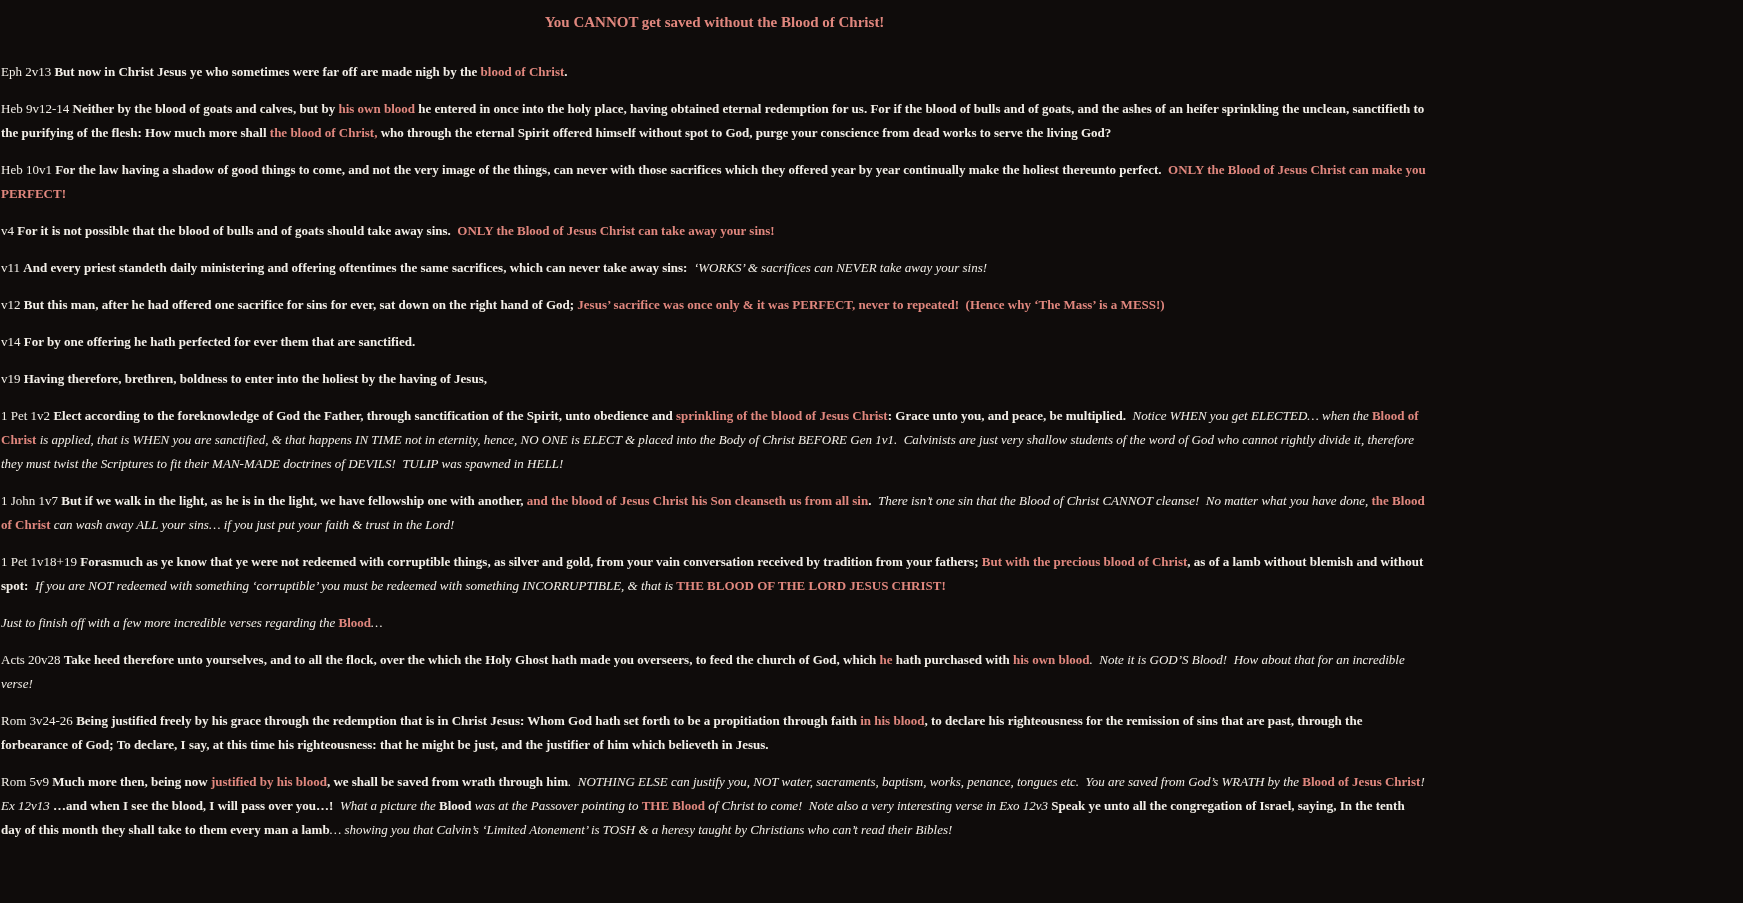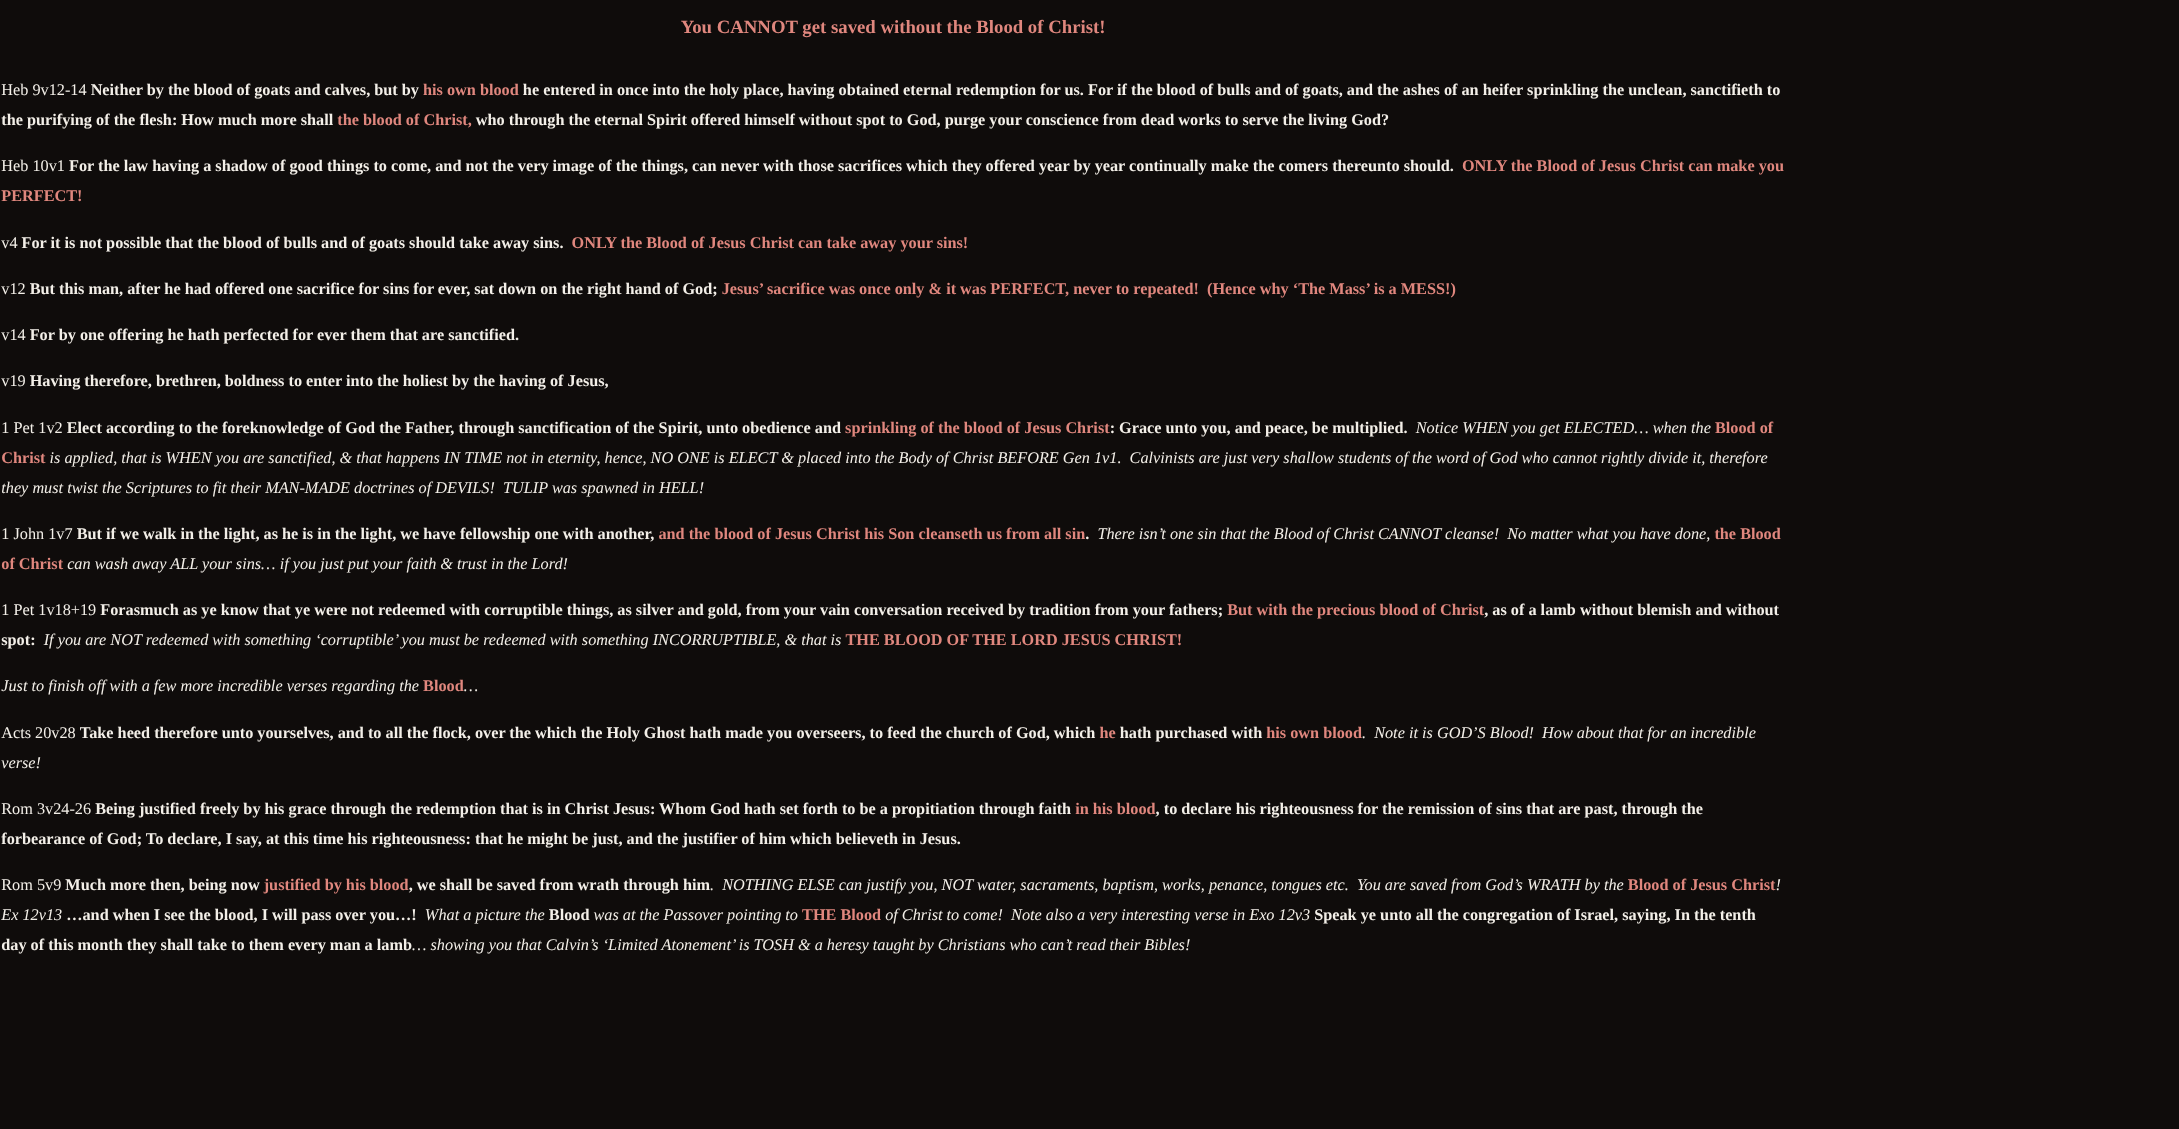--- a/index.html
+++ b/index.html
@@ -39,23 +39,25 @@
   .seg-note    { font-weight: 400; color: var(--fg, #f3efe8); font-style: italic; }
   .seg-italic  { font-weight: 400; font-style: italic; color: var(--fg, #f3efe8); }
   .seg-underline { font-weight: 700; color: var(--fg, #f3efe8); }
 </style>
 </head>
 <body>
 
 <div class="page">
   <h1 class="title">You CANNOT get saved without the Blood of Christ!</h1>
   <div class="content">
+      <p class="para"><span class="seg-ref">Eph 2v13 </span><span class="seg-verse">But now in Christ Jesus ye who sometimes were far off are made nigh by the </span><span class="seg-accent">blood of Christ</span><span class="seg-verse">.</span></p>
       <p class="para"><span class="seg-ref">Heb 9v12-14 </span><span class="seg-verse">Neither by the blood of goats and calves, but by </span><span class="seg-accent">his own blood</span><span class="seg-verse"> he entered in once into the holy place, having obtained eternal redemption for us. For if the blood of bulls and of goats, and the ashes of an heifer sprinkling the unclean, sanctifieth to the purifying of the flesh: How much more shall </span><span class="seg-accent">the blood of Christ,</span><span class="seg-verse"> who through the eternal Spirit offered himself without spot to God, purge your conscience from dead works to serve the living God?</span></p>
-      <p class="para"><span class="seg-ref">Heb 10v1 </span><span class="seg-verse">For the law having a shadow of good things to come, and not the very image of the things, can never with those sacrifices which they offered year by year continually make the comers thereunto should.</span><span class="seg-accent">  ONLY the Blood of Jesus Christ can make you PERFECT!</span></p>
+      <p class="para"><span class="seg-ref">Heb 10v1 </span><span class="seg-verse">For the law having a shadow of good things to come, and not the very image of the things, can never with those sacrifices which they offered year by year continually make the holiest thereunto perfect.</span><span class="seg-accent">  ONLY the Blood of Jesus Christ can make you PERFECT!</span></p>
       <p class="para"><span class="seg-ref">v4 </span><span class="seg-verse">For it is not possible that the blood of bulls and of goats should take away sins.</span><span class="seg-accent">  ONLY the Blood of Jesus Christ can take away your sins!</span></p>
+      <p class="para"><span class="seg-ref">v11 </span><span class="seg-verse">And every priest standeth daily ministering and offering oftentimes the same sacrifices, which can never take away sins:</span><span class="seg-italic">  ‘WORKS’ &amp; sacrifices can NEVER take away your sins!</span></p>
       <p class="para"><span class="seg-ref">v12 </span><span class="seg-verse">But this man, after he had offered one sacrifice for sins for ever, sat down on the right hand of God; </span><span class="seg-accent">Jesus’ sacrifice was once only &amp; it was PERFECT, never to repeated!  (Hence why ‘The Mass’ is a MESS!)</span></p>
       <p class="para"><span class="seg-ref">v14 </span><span class="seg-verse">For by one offering he hath perfected for ever them that are sanctified.</span></p>
       <p class="para"><span class="seg-ref">v19 </span><span class="seg-verse">Having therefore, brethren, boldness to enter into the holiest by the having of Jesus,</span></p>
       <p class="para"><span class="seg-ref">1 Pet 1v2 </span><span class="seg-verse">Elect according to the foreknowledge of God the Father, through sanctification of the Spirit, unto obedience and </span><span class="seg-accent">sprinkling of the blood of Jesus Christ</span><span class="seg-verse">: Grace unto you, and peace, be multiplied.</span><span class="seg-note">  Notice WHEN you get ELECTED… when the </span><span class="seg-accent">Blood of Christ</span><span class="seg-note"> is applied, that is WHEN you are sanctified, &amp; that happens IN TIME not in eternity, hence, NO ONE is ELECT &amp; placed into the Body of Christ BEFORE Gen 1v1.  Calvinists are just very shallow students of the word of God who cannot rightly divide it, therefore they must twist the Scriptures to fit their MAN-MADE doctrines of DEVILS!  TULIP was spawned in HELL!</span></p>
       <p class="para"><span class="seg-ref">1 John 1v7 </span><span class="seg-verse">But if we walk in the light, as he is in the light, we have fellowship one with another, </span><span class="seg-accent">and the blood of Jesus Christ his Son cleanseth us from all sin</span><span class="seg-verse">.</span><span class="seg-note">  There isn’t one sin that the Blood of Christ CANNOT cleanse!  No matter what you have done, </span><span class="seg-accent">the Blood of Christ</span><span class="seg-note"> can wash away ALL your sins… if you just put your faith &amp; trust in the Lord!</span></p>
       <p class="para"><span class="seg-ref">1 Pet 1v18+19 </span><span class="seg-verse">Forasmuch as ye know that ye were not redeemed with corruptible things, as silver and gold, from your vain conversation received by tradition from your fathers; </span><span class="seg-accent">But with the precious blood of Christ</span><span class="seg-verse">, as of a lamb without blemish and without spot:</span><span class="seg-note">  If you are NOT redeemed with something ‘corruptible’ you must be redeemed with something INCORRUPTIBLE, &amp; that is </span><span class="seg-accent">THE BLOOD OF THE LORD JESUS CHRIST!</span></p>
       <p class="para"><span class="seg-note">Just to finish off with a few more incredible verses regarding the </span><span class="seg-accent">Blood</span><span class="seg-note">…</span></p>
       <p class="para"><span class="seg-ref">Acts 20v28 </span><span class="seg-verse">Take heed therefore unto yourselves, and to all the flock, over the which the Holy Ghost hath made you overseers, to feed the church of God, which </span><span class="seg-accent">he</span><span class="seg-verse"> hath purchased with </span><span class="seg-accent">his own blood</span><span class="seg-note">.  Note it is GOD’S Blood!  How about that for an incredible verse!</span></p>
       <p class="para"><span class="seg-ref">Rom 3v24-26 </span><span class="seg-verse">Being justified freely by his grace through the redemption that is in Christ Jesus: Whom God hath set forth to be a propitiation through faith </span><span class="seg-accent">in his blood</span><span class="seg-verse">, to declare his righteousness for the remission of sins that are past, through the forbearance of God; To declare, I say, at this time his righteousness: that he might be just, and the justifier of him which believeth in Jesus.</span></p>
       <p class="para"><span class="seg-ref">Rom 5v9 </span><span class="seg-verse">Much more then, being now </span><span class="seg-accent">justified by his blood</span><span class="seg-verse">, we shall be saved from wrath through him</span><span class="seg-note">.  NOTHING ELSE can justify you, NOT water, sacraments, baptism, works, penance, tongues etc.  You are saved from God’s WRATH by the </span><span class="seg-accent">Blood of Jesus Christ</span><span class="seg-note">!  Ex 12v13 </span><span class="seg-verse">…and when I see the blood, I will pass over you…!</span><span class="seg-note">  What a picture the </span><span class="seg-verse">Blood</span><span class="seg-note"> was at the Passover pointing to </span><span class="seg-accent">THE Blood</span><span class="seg-note"> of Christ to come!  Note also a very interesting verse in Exo 12v3 </span><span class="seg-verse">Speak ye unto all the congregation of Israel, saying, In the tenth day of this month they shall take to them </span><span class="seg-underline">every man a lamb</span><span class="seg-note">… showing you that Calvin’s ‘Limited Atonement’ is TOSH &amp; a heresy taught by Christians who can’t read their Bibles!</span></p>

